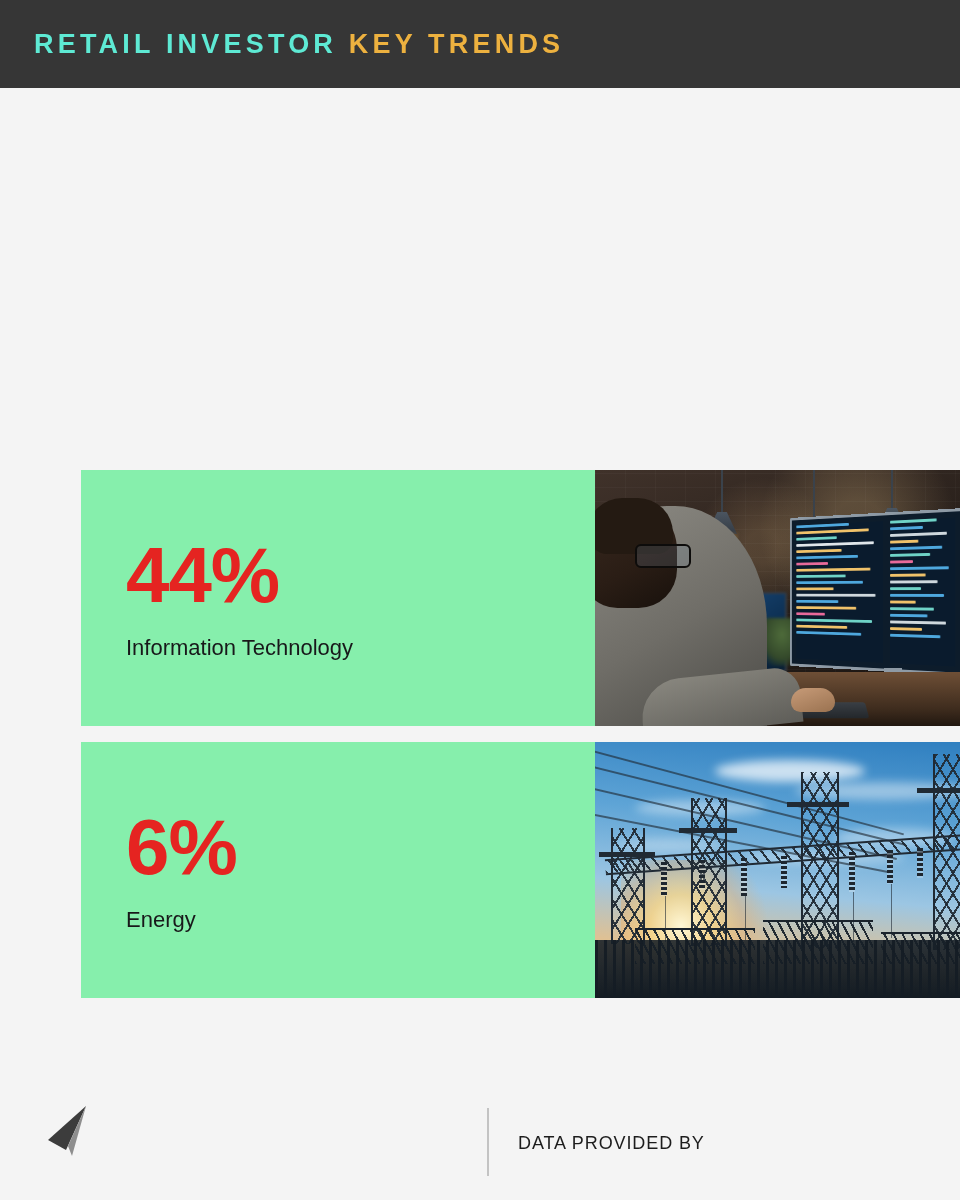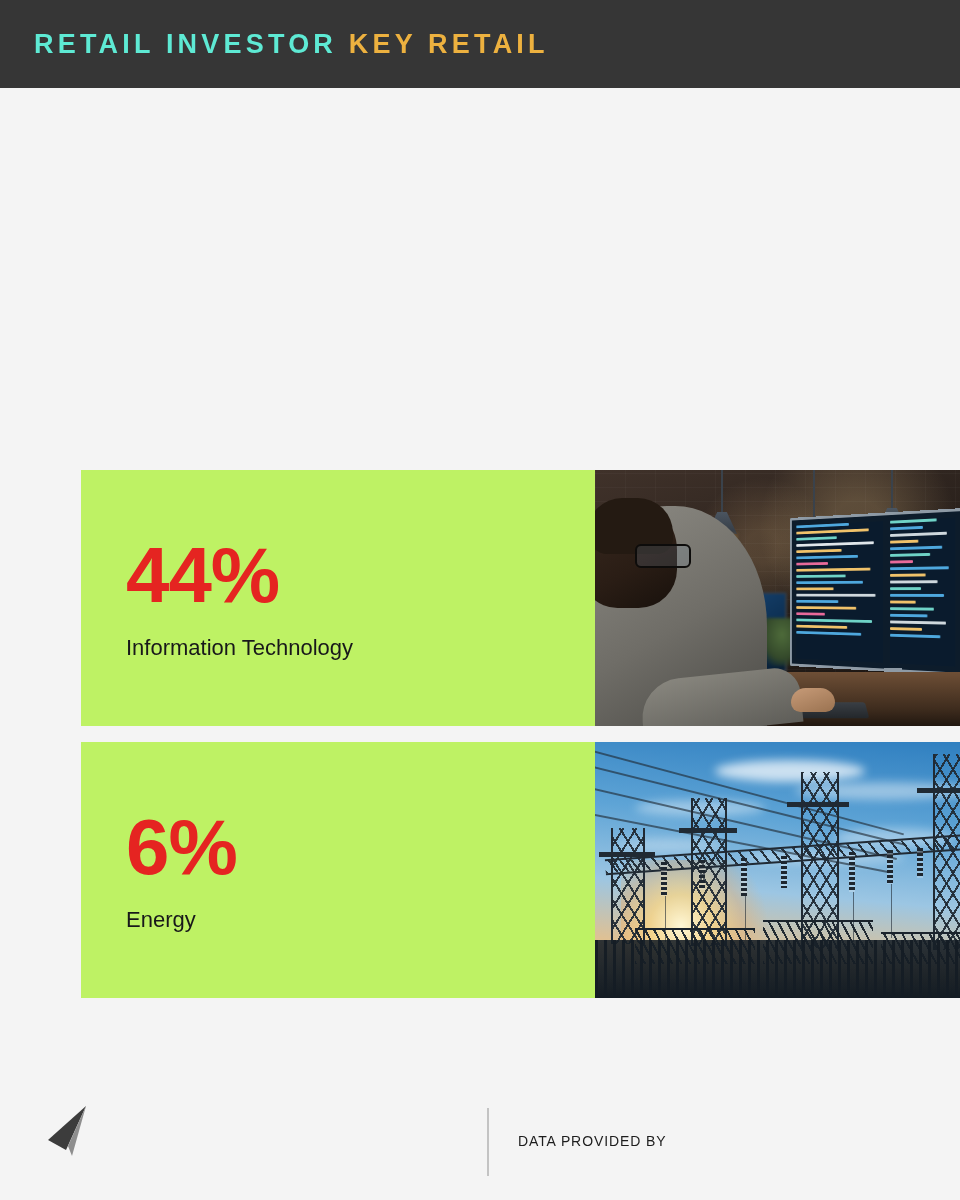--- a/index.html
+++ b/index.html
@@ -58,21 +58,21 @@
   .cards {
     position: absolute;
     left: 81px;
     top: 470px;
     width: 879px;
   }
   .stat-card {
     position: relative;
     width: 879px;
     height: 256px;
-    background: #bef264;
+    background: #86efac;
     display: flex;
     overflow: hidden;
     gap: 20px;
   }
   .stat-card + .stat-card { margin-top: 16px; }
 
   .stat-text {
     width: 494px;
     flex: 0 0 494px;
     padding-left: 45px;
@@ -372,21 +372,21 @@
     left: 487px;
     top: 1108px;
     width: 1.6px;
     height: 68px;
     background: #c3c3c3;
   }
   .data-credit {
     position: absolute;
     left: 518px;
     top: 1133px;
-    font-size: 14px;
+    font-size: 18px;
     letter-spacing: 0.9px;
     color: #1d1d1d;
     white-space: nowrap;
   }
   .stockperks {
     position: absolute;
     left: 700px;
     top: 1108px;
     height: 66px;
     white-space: nowrap;
@@ -406,21 +406,21 @@
     height: 26px;
   }
 </style>
 </head>
 <body>
 
 <div class="page">
 
   <div class="header-bar">
     <div class="header-title">
-      <span class="part-one">RETAIL INVESTOR</span><span>&nbsp;</span><span class="part-two">KEY RETAIL</span>
+      <span class="part-one">RETAIL INVESTOR</span><span>&nbsp;</span><span class="part-two">KEY TRENDS</span>
     </div>
   </div>
 
 
   <div class="cards">
 
     <div class="stat-card">
       <div class="stat-text">
         <div class="stat-value">44%</div>
         <div class="stat-label">Information Technology</div>

